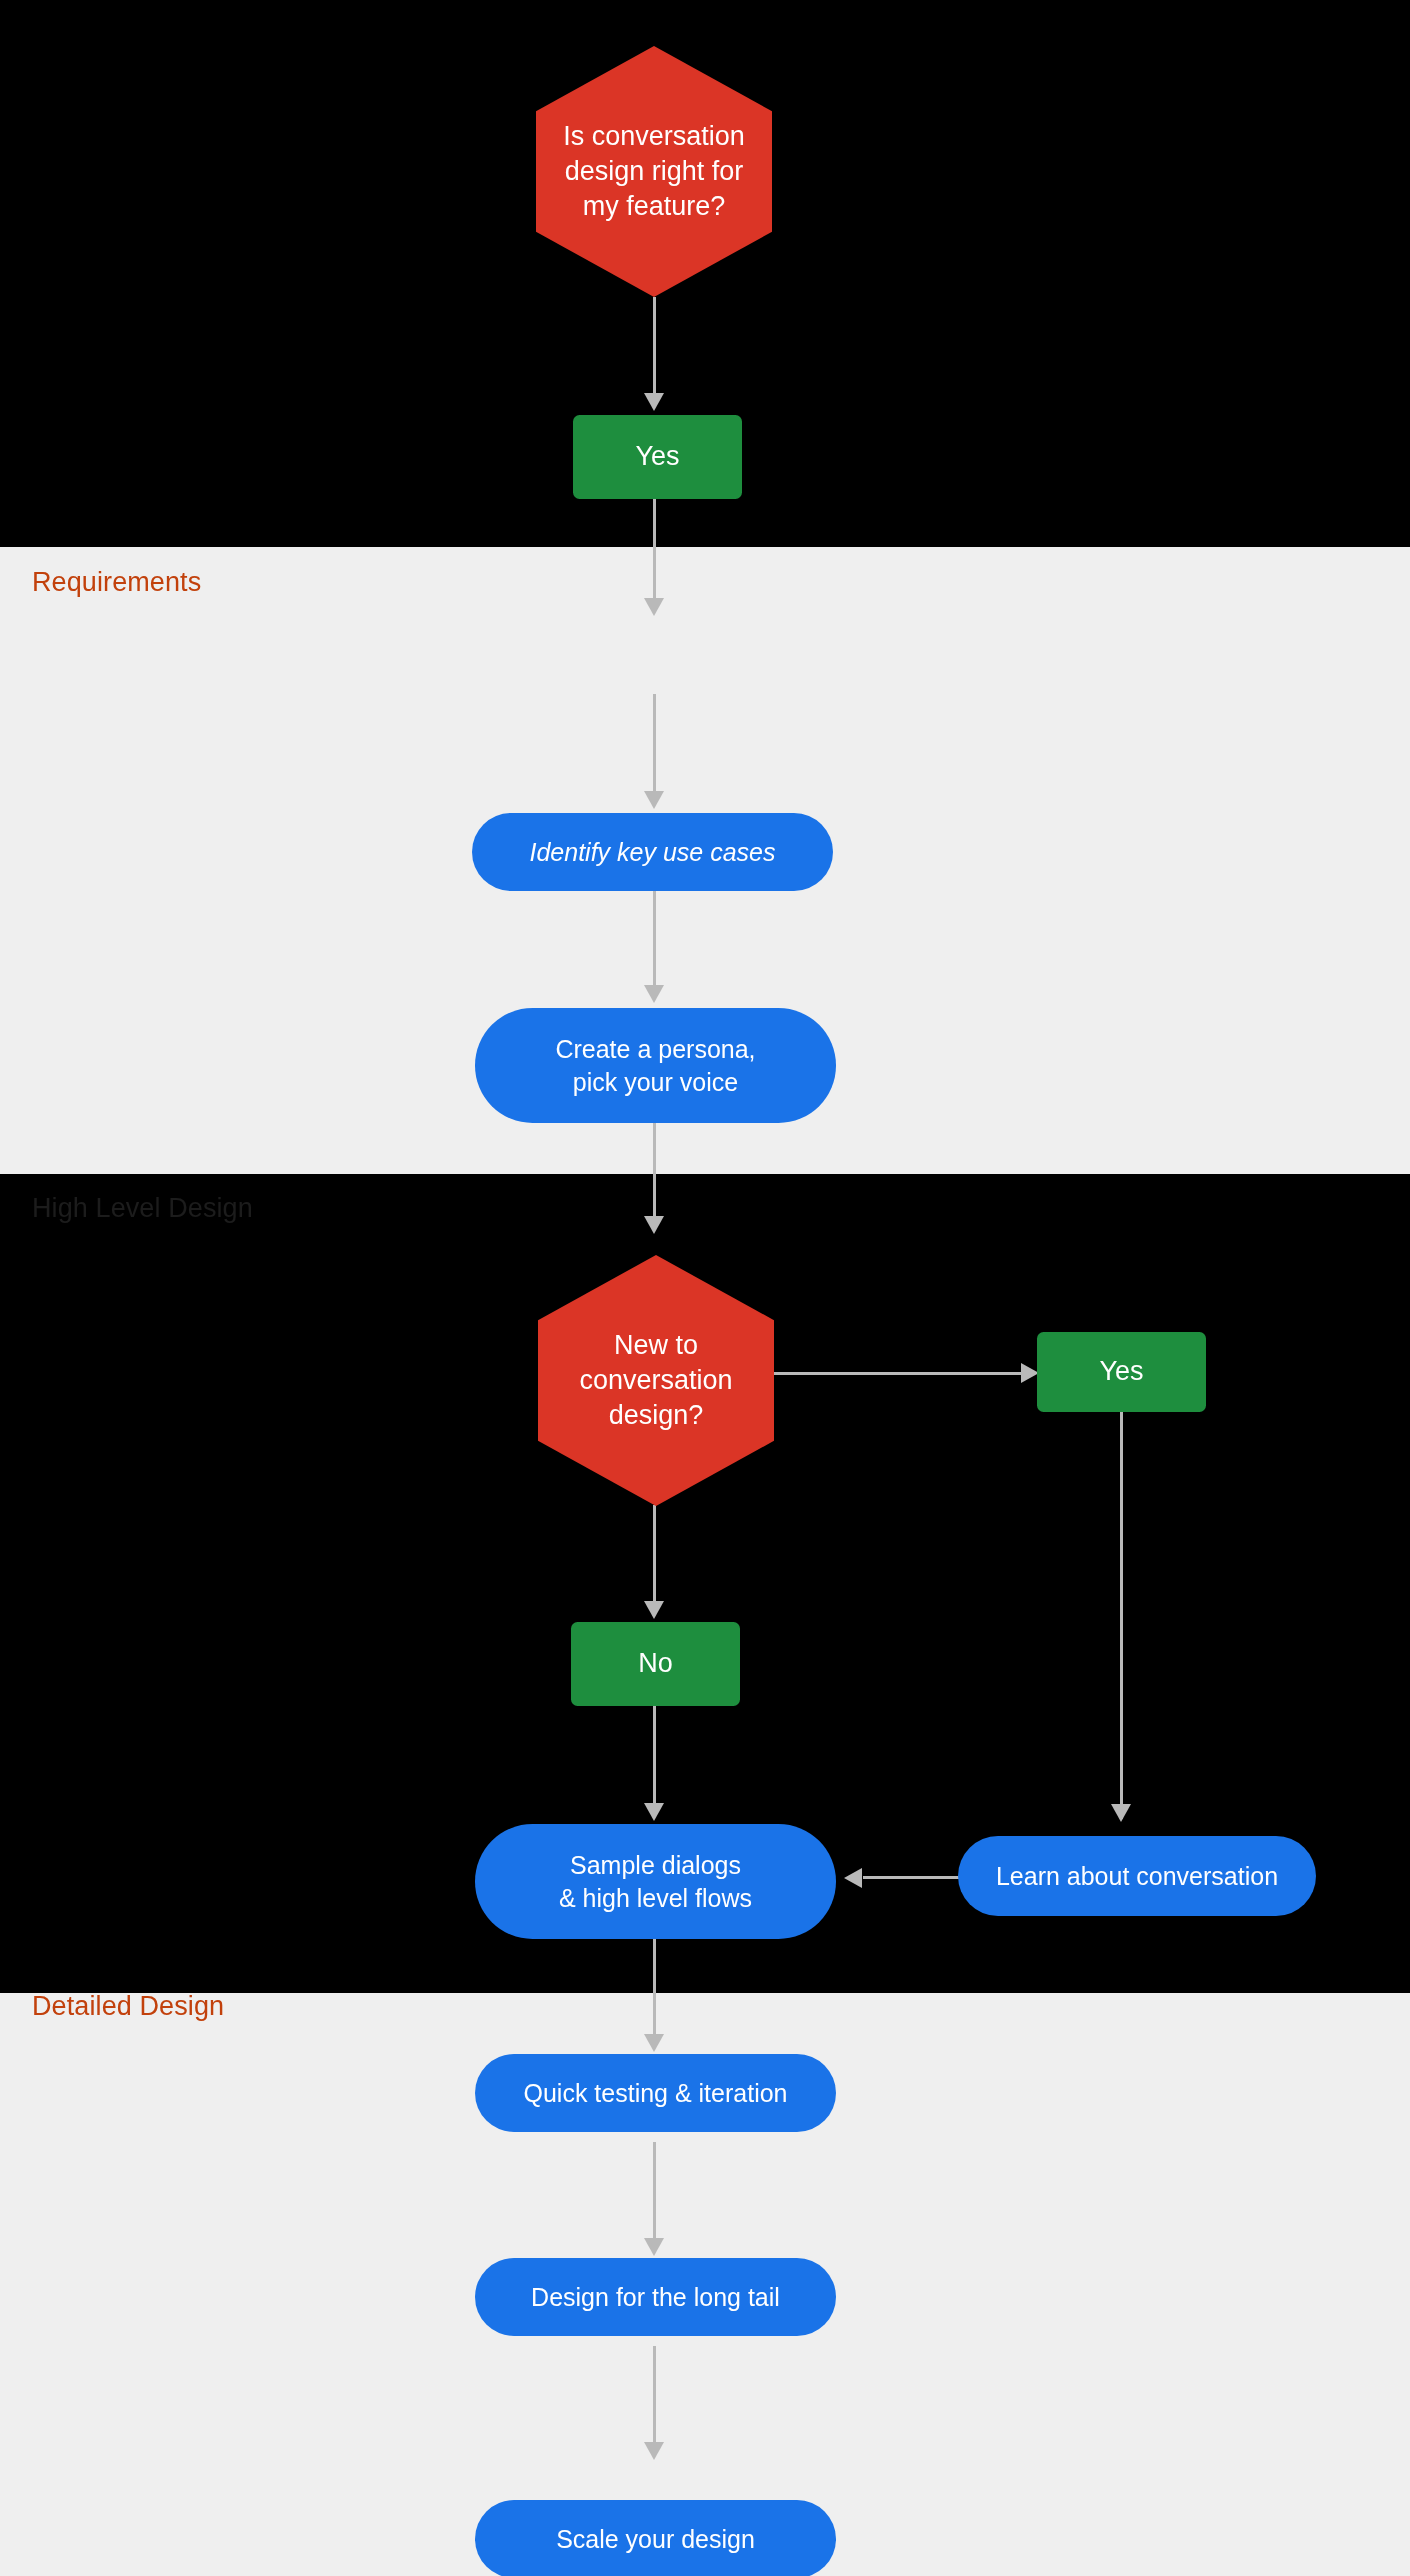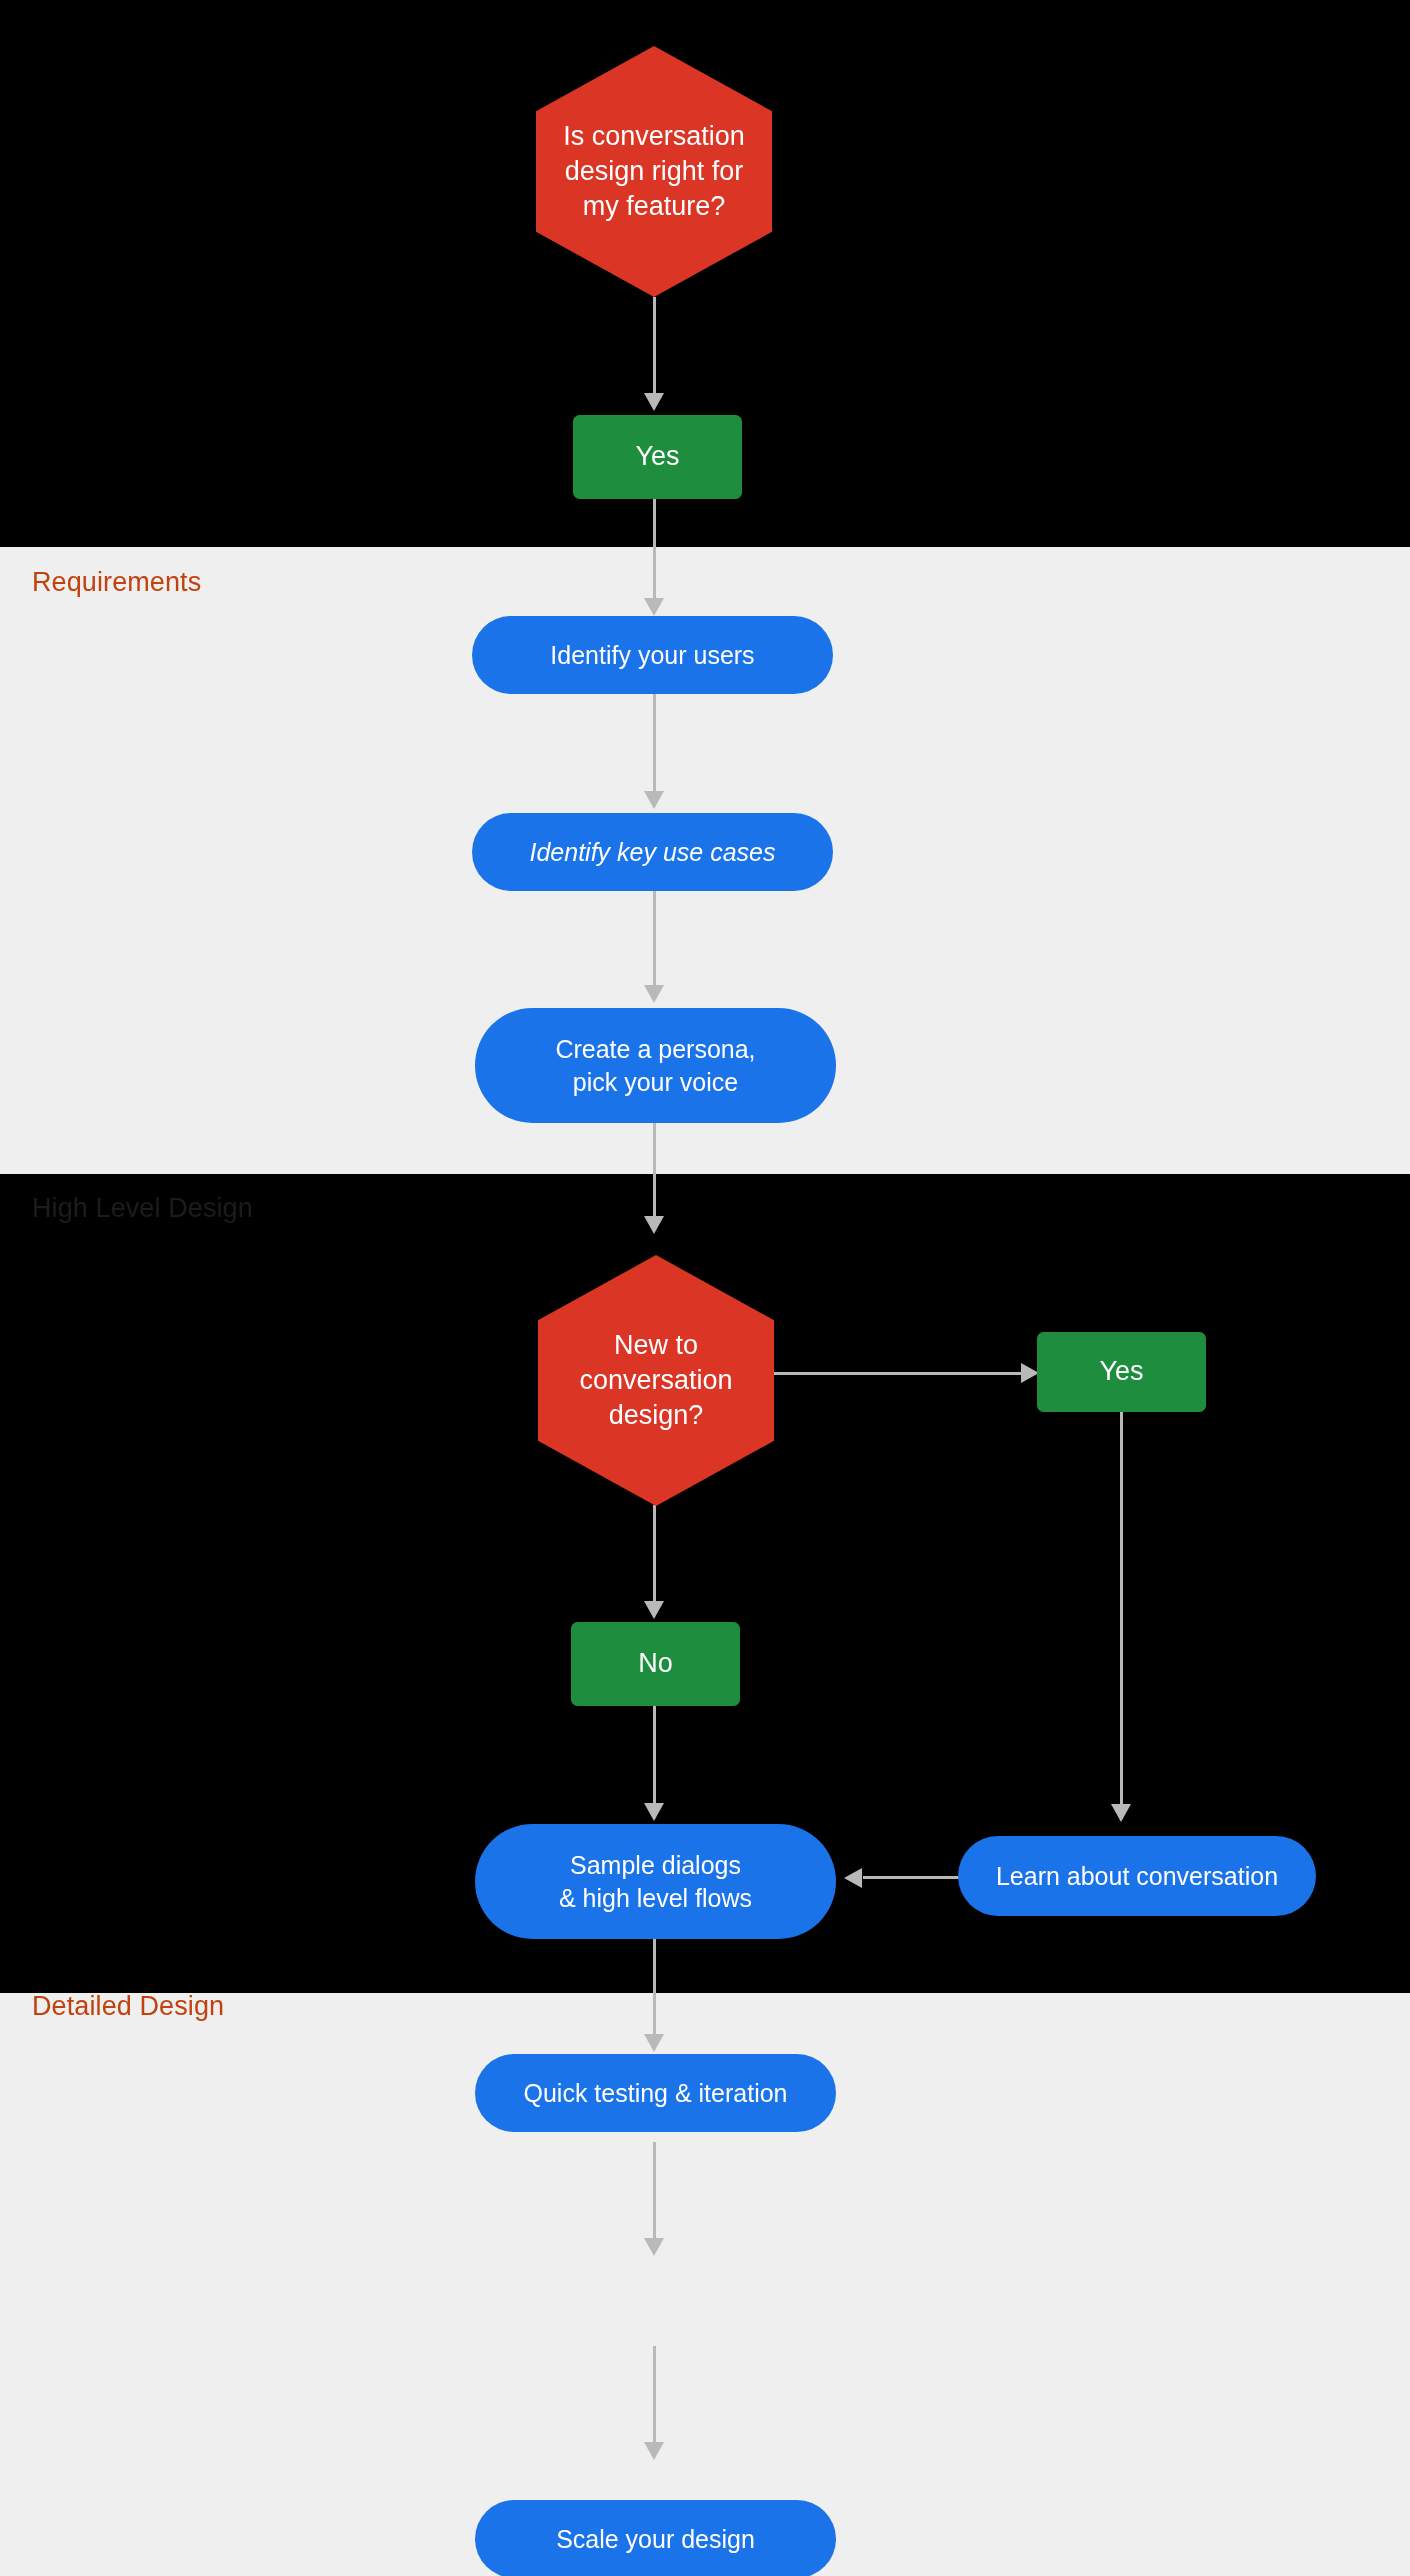--- a/index.html
+++ b/index.html
@@ -151,23 +151,20 @@
   <div class="node hex" style="left:536px; top:46px; width:236px; height:251px;">
     <span class="line">Is conversation</span>
     <span class="line">design right for</span>
     <span class="line">my feature?</span>
   </div>
 
   <div class="node rect" style="left:573px; top:415px; width:169px; height:84px;">
     <span>Yes</span>
   </div>
 
-  <div class="node pill" style="left:472px; top:616px; width:361px; height:78px;">
-    <span>Identify your users</span>
-  </div>
 
   <div class="node pill" style="left:472px; top:813px; width:361px; height:78px;font-style:italic;">
     <span>Identify key use cases</span>
   </div>
 
   <div class="node pill" style="left:475px; top:1008px; width:361px; height:115px; flex-direction:column;">
     <span>Create a persona,</span>
     <span>pick your voice</span>
   </div>
 
@@ -191,19 +188,22 @@
   </div>
 
   <div class="node pill" style="left:958px; top:1836px; width:358px; height:80px;">
     <span>Learn about conversation</span>
   </div>
 
   <div class="node pill" style="left:475px; top:2054px; width:361px; height:78px;">
     <span>Quick testing &amp; iteration</span>
   </div>
 
+  <div class="node pill" style="left:475px; top:2258px; width:361px; height:78px;">
+    <span>Design for the long tail</span>
+  </div>
 
   <div class="node pill" style="left:475px; top:2462px; width:361px; height:78px;margin-top:38px;">
     <span>Scale your design</span>
   </div>
 
 </div>
 
 
 </body></html>

